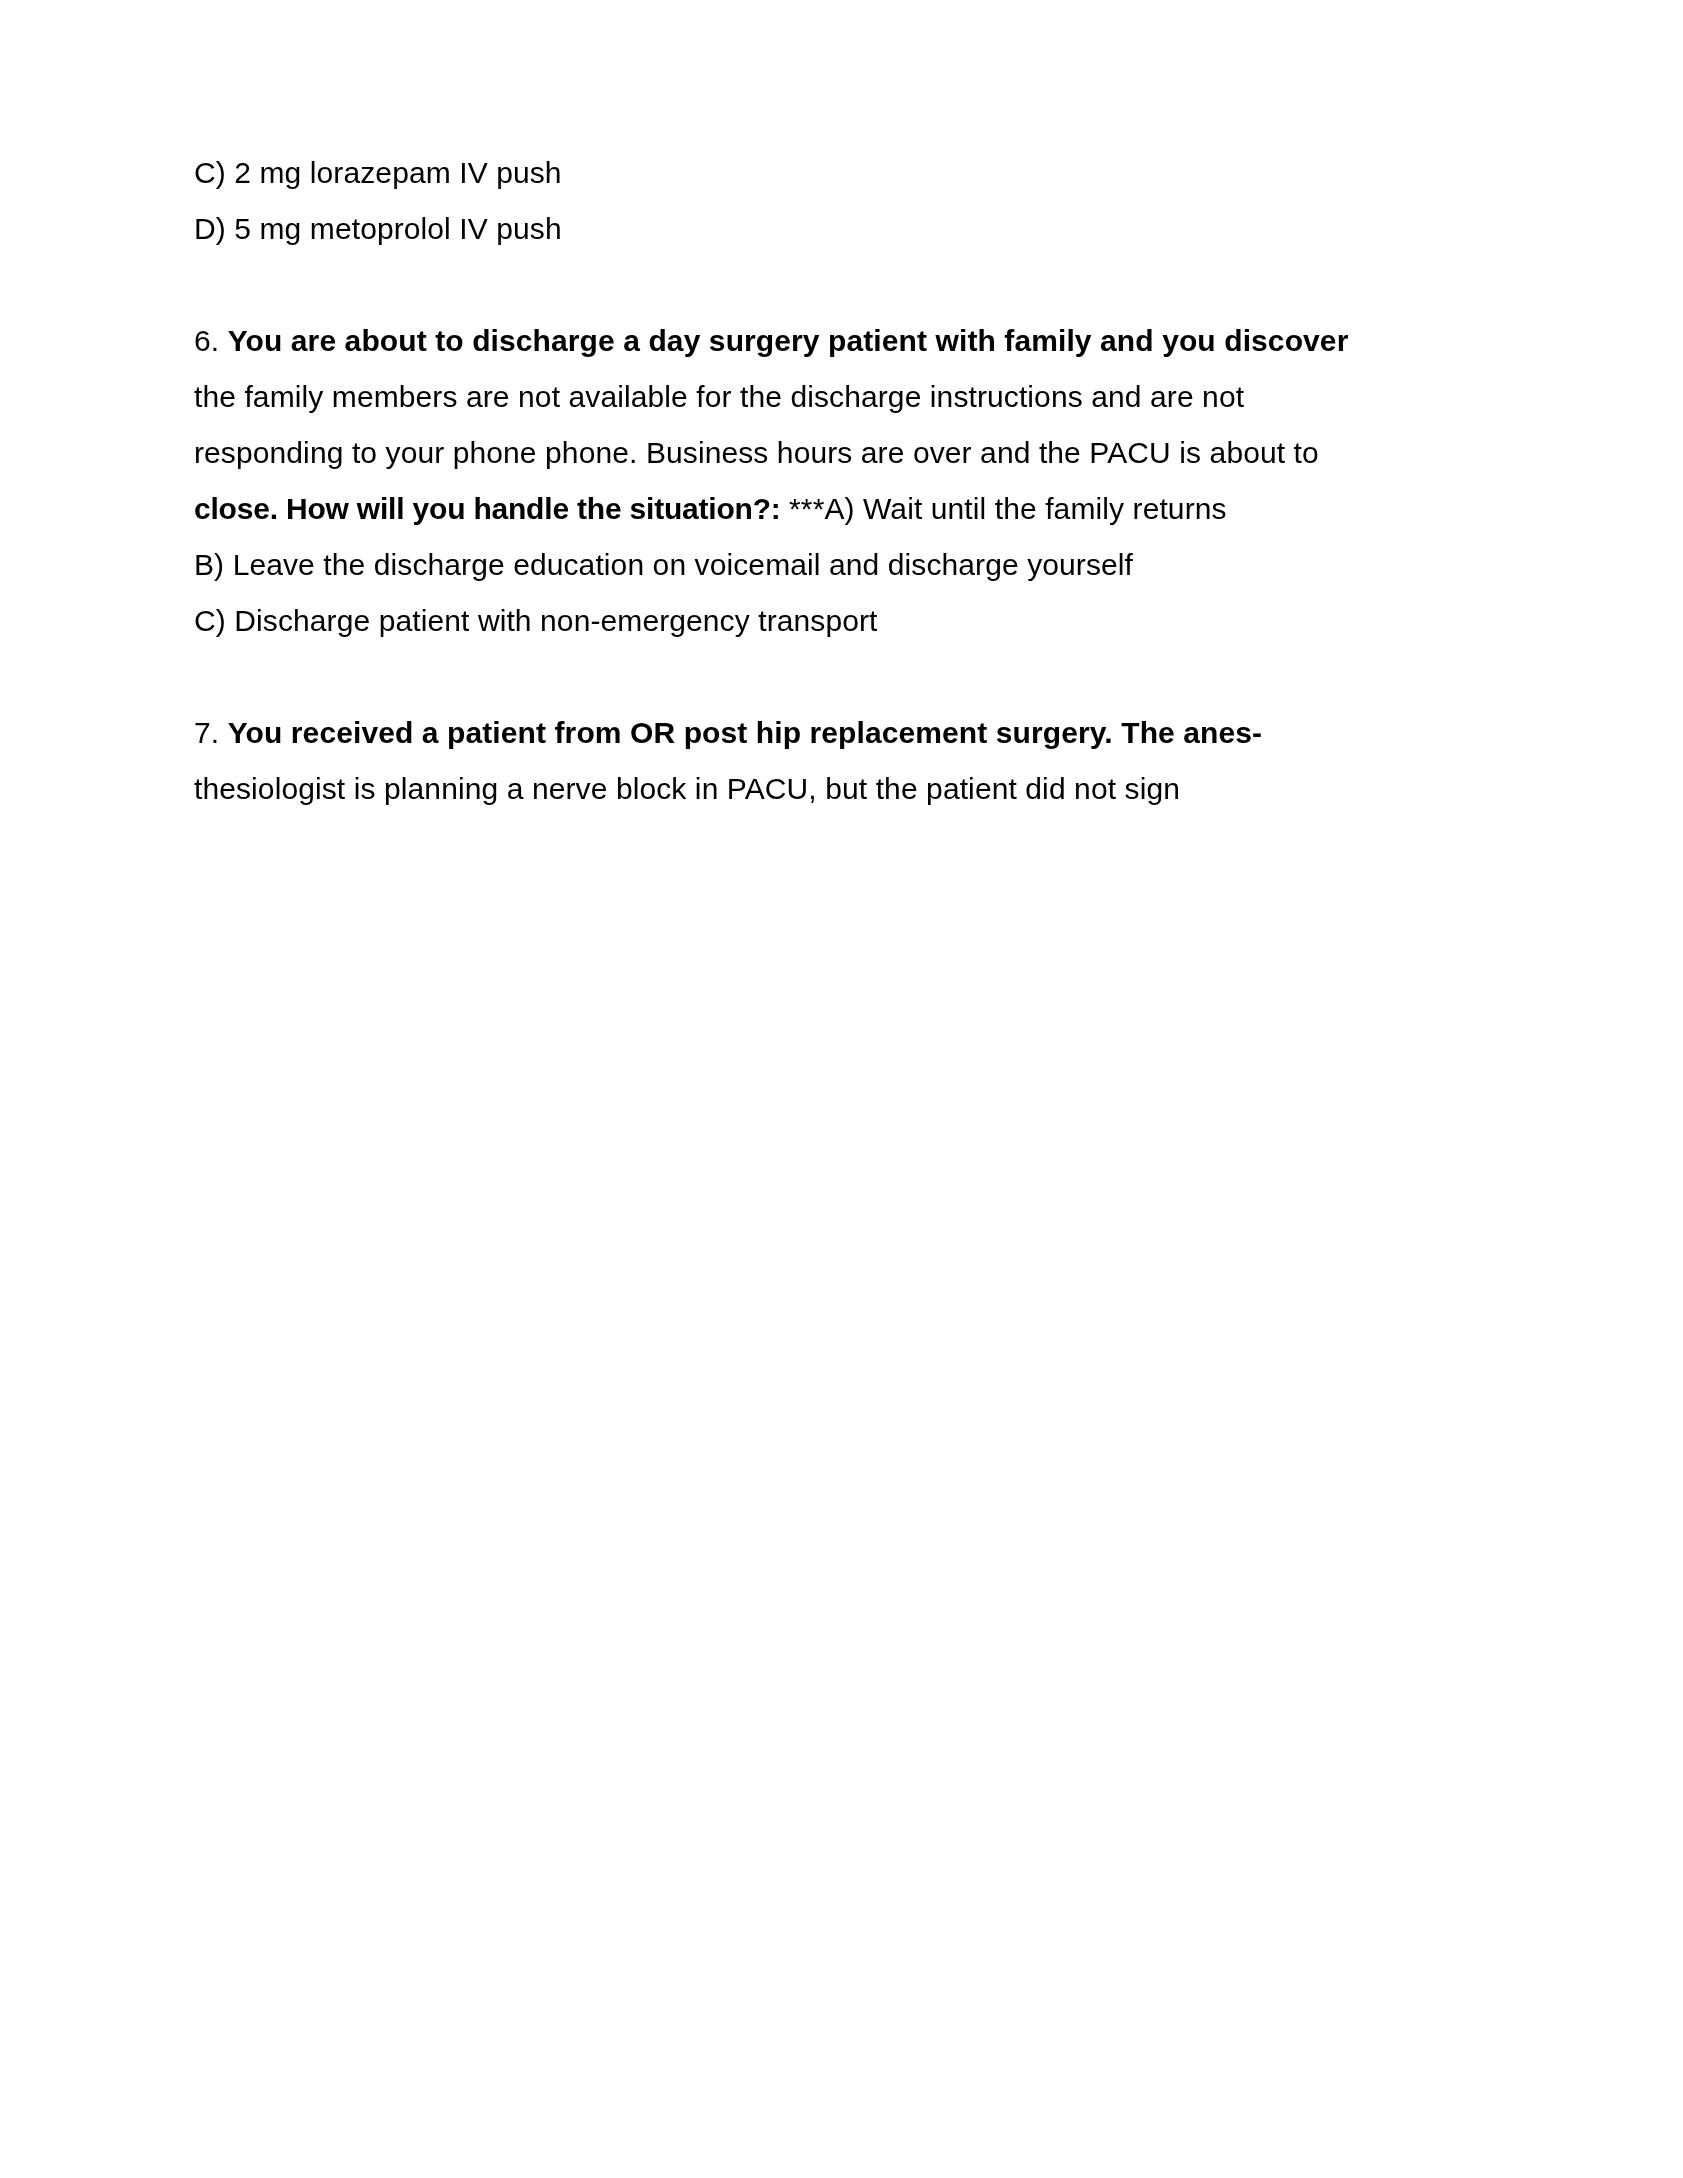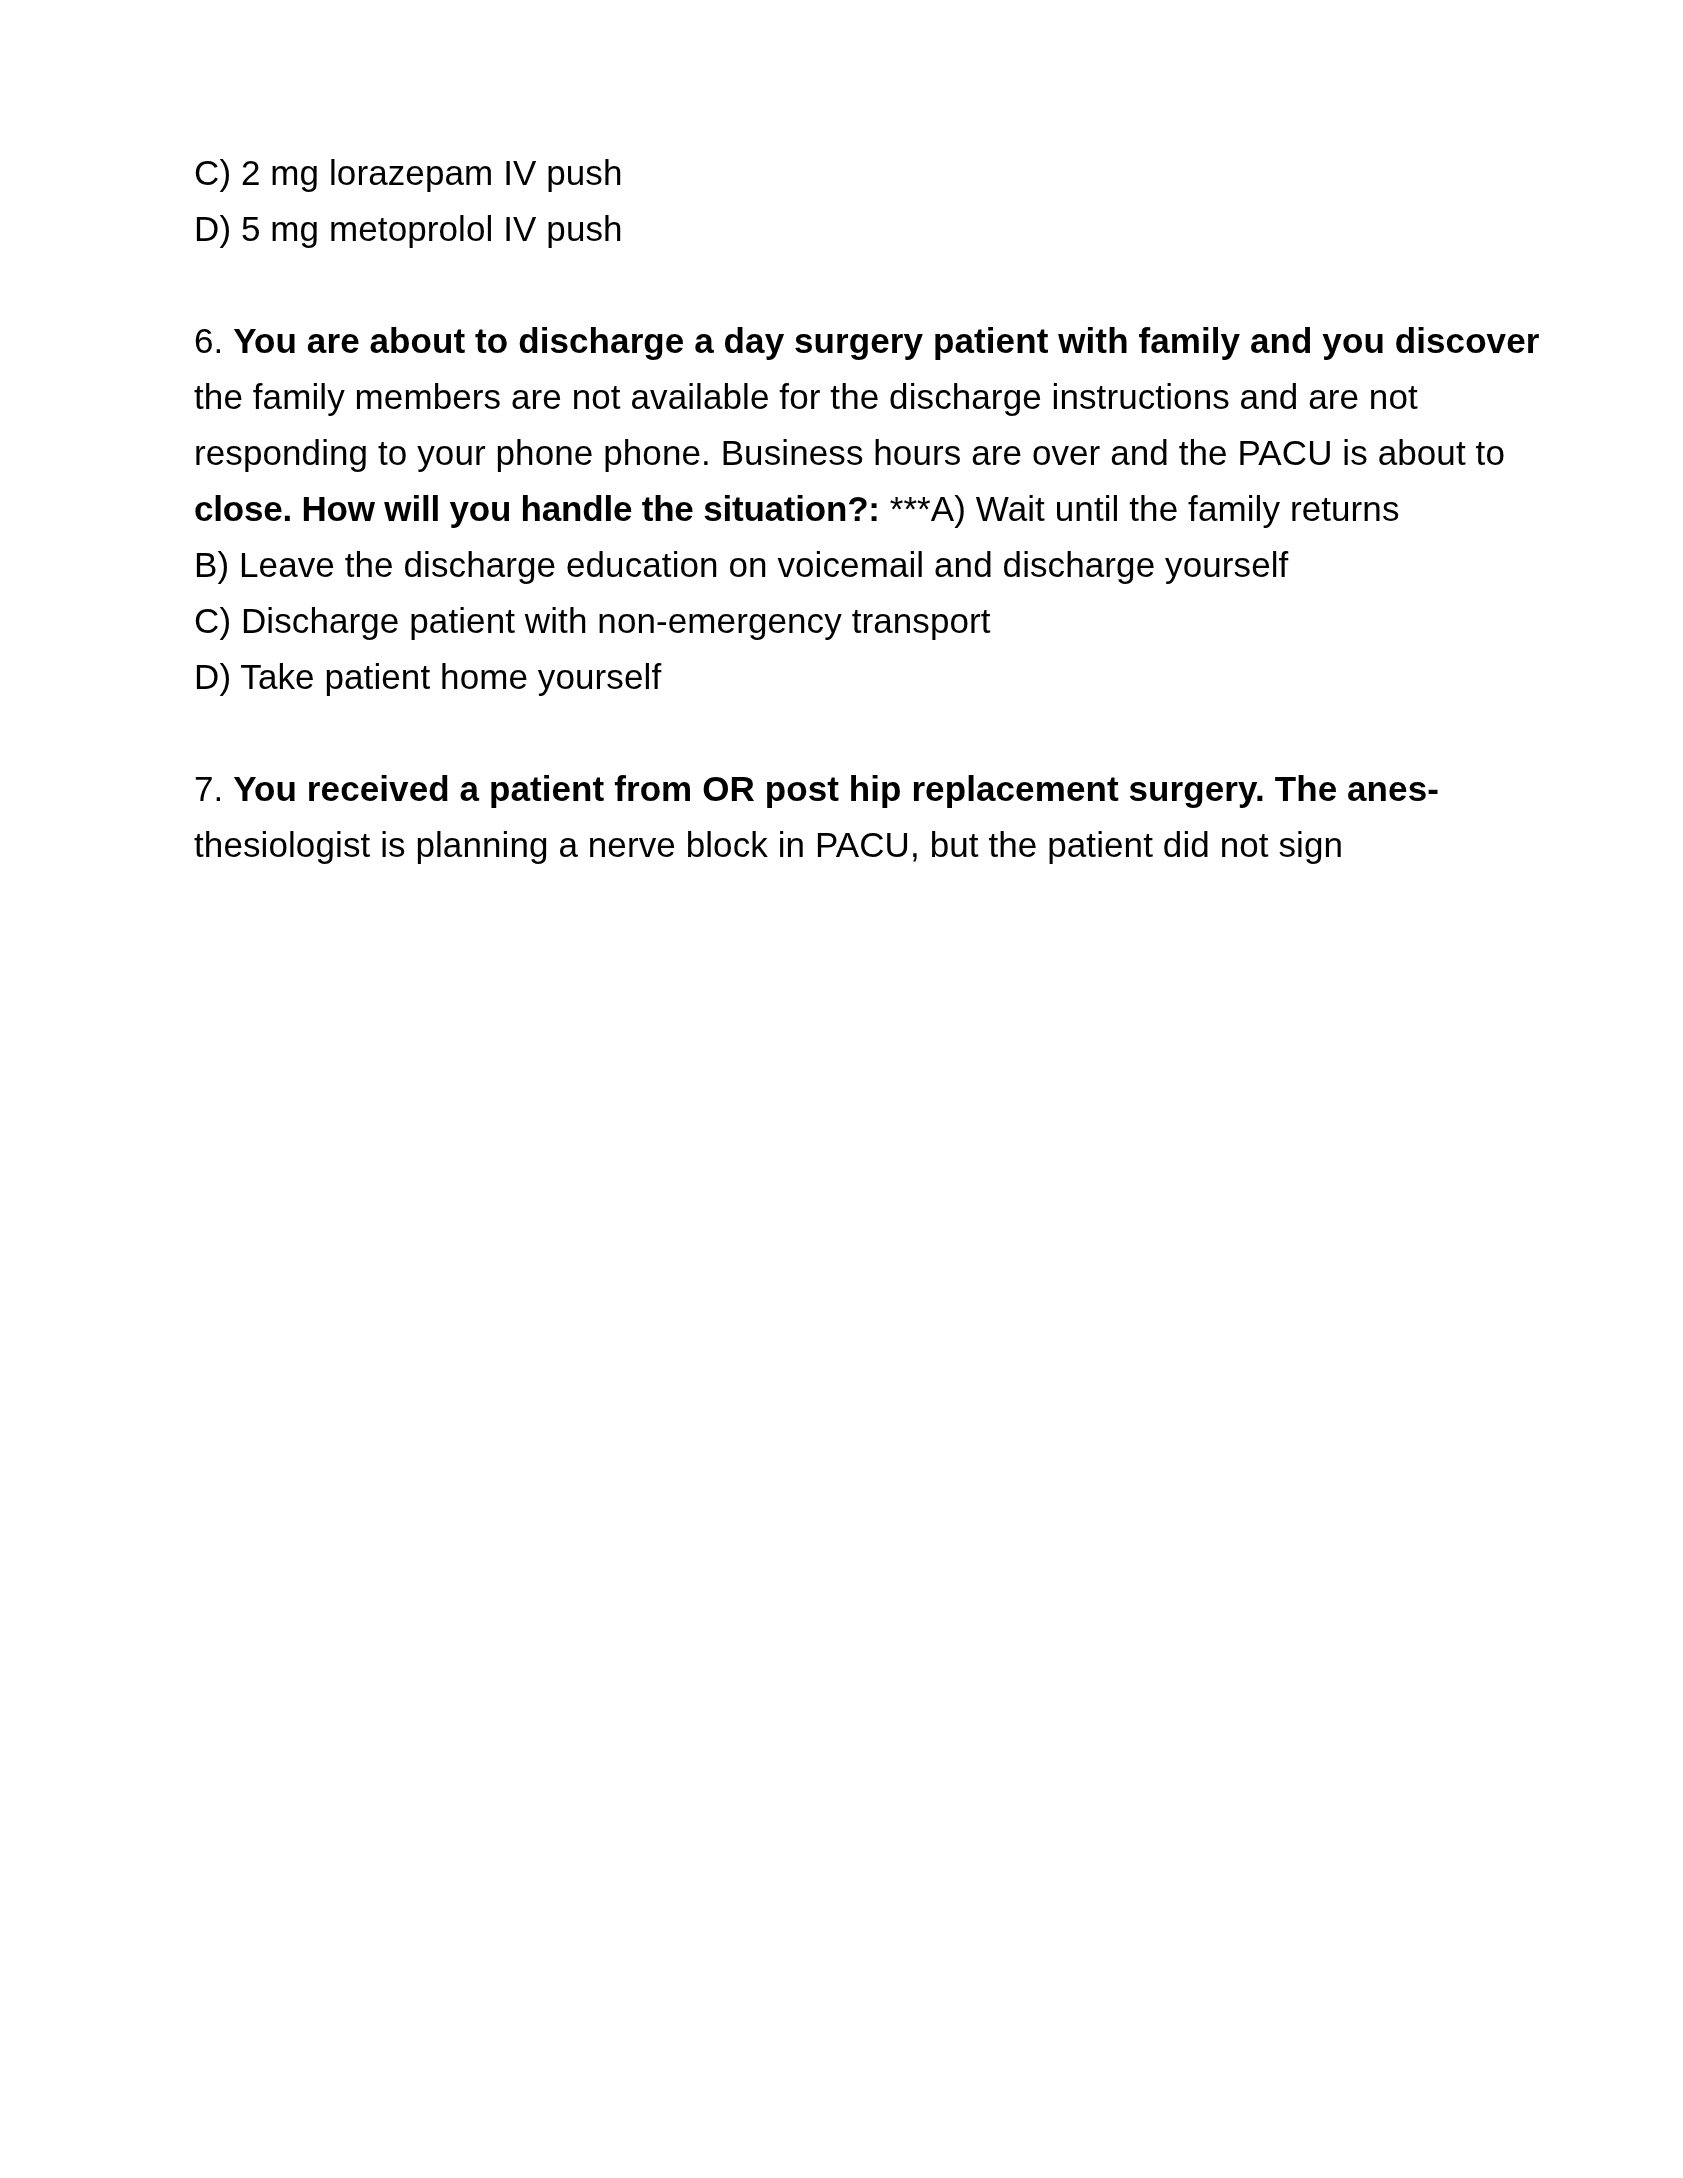--- a/index.html
+++ b/index.html
@@ -21,21 +21,21 @@
     position: absolute;
     left: 194px;
     top: 145px;
     width: 1317px;
   }
   .para {
     margin: 0;
     padding: 0;
   }
   .line {
-    font-size: 35px;
+    font-size: 30px;
     line-height: 56px;
     letter-spacing: 0.1px;
     white-space: nowrap;
     color: #000000;
   }
   .regular {
     font-weight: 400;
   }
   .bold {
     font-weight: 400;
@@ -67,21 +67,20 @@
 
     <div class="gap"></div>
 
     <div class="para">
       <div class="line"><span class="stem-num">6.</span> <span class="stem-bold">You are about to discharge a day surgery patient with family and you discover</span></div>
       <div class="line bold">the family members are not available for the discharge instructions and are not</div>
       <div class="line bold">responding to your phone phone. Business hours are over and the PACU is about to</div>
       <div class="line"><span class="stem-bold tight">close. How will you handle the situation?:</span> <span class="regular">***A) Wait until the family returns</span></div>
       <div class="line regular">B) Leave the discharge education on voicemail and discharge yourself</div>
       <div class="line regular">C) Discharge patient with non-emergency transport</div>
-      <div class="line regular">D) Take patient home yourself</div>
     </div>
 
     <div class="gap"></div>
 
     <div class="para">
       <div class="line"><span class="stem-num">7.</span> <span class="stem-bold">You received a patient from OR post hip replacement surgery. The anes-</span></div>
       <div class="line bold">thesiologist is planning a nerve block in PACU, but the patient did not sign</div>
     </div>
 
   </div>

